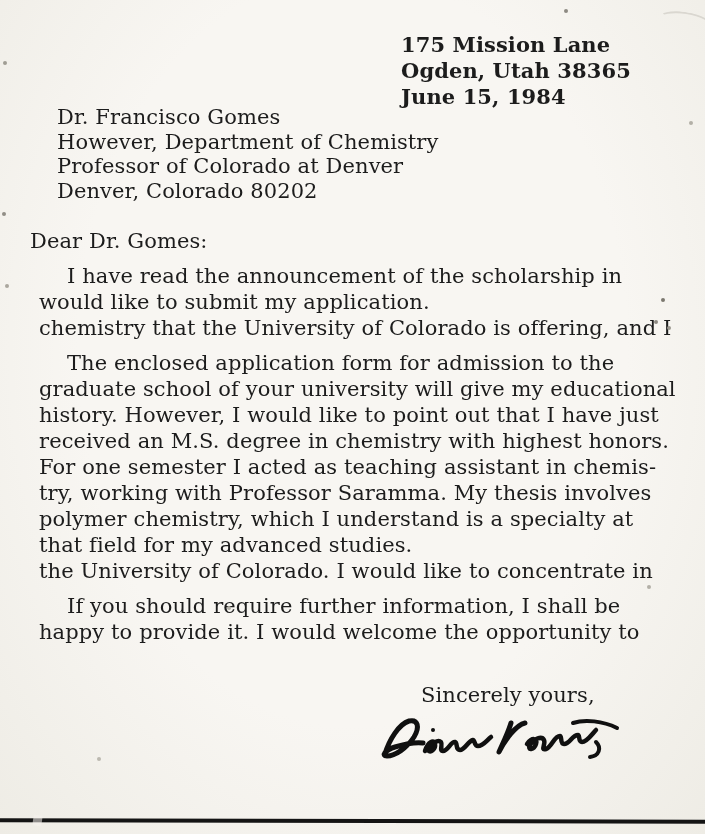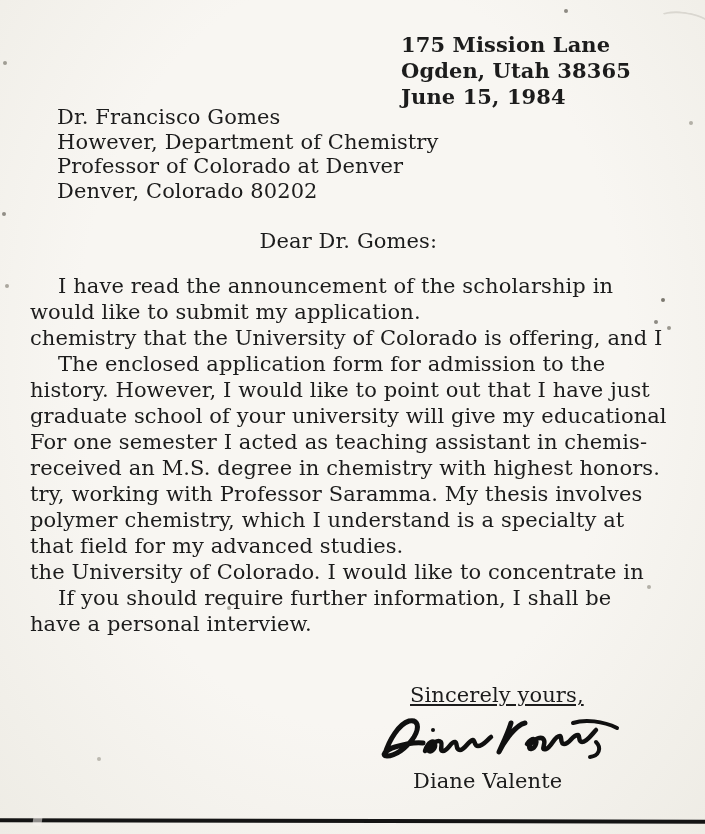--- a/index.html
+++ b/index.html
@@ -9,24 +9,24 @@
     background-image:radial-gradient(ellipse at 50% 42%, #f8f6f2 55%, #eeece5 100%);
     font-family:"DejaVu Serif", serif;
     color:var(--ink-color,#1c1c1c);
     overflow:hidden;
   }
   .line{white-space:pre;font-size:21px;line-height:26px;height:26px;letter-spacing:.1px;}
   .sender{position:absolute;left:401px;top:32px;font-weight:bold;}
   .recipient{position:absolute;left:33px;top:105px;margin-left:24px;}
   .recipient .line{line-height:24.5px;height:24.5px;}
   .letter-body{position:absolute;left:30px;top:228px;}
-  .salutation{margin:0 0 19px 0;text-align:center;}
-  .para{margin:0;}
+  .salutation{margin:0 0 5px 0;}
+  .para{margin:9px;}
   .indent{padding-left:28px;}
-  .closing{position:absolute;left:410px;top:682px;text-decoration:underline;}
+  .closing{position:absolute;left:421px;top:682px;}
   .typed-name{position:absolute;left:413px;top:768px;}
   .signature{position:absolute;left:372px;top:710px;width:256px;height:64px;}
   .signature path{fill:none;stroke:#101010;stroke-linecap:round;stroke-linejoin:round;}
   .scan-line{
     position:absolute;left:-2px;top:819px;width:710px;height:4px;
     background:var(--scan-bar-color,#141414);
     border-radius:2px;transform:rotate(0.12deg);
   }
   .scan-line-notch{
     position:absolute;left:33px;top:815px;width:9px;height:11px;
@@ -74,48 +74,47 @@
   <div class="letter-body">
     <div class="line salutation">Dear Dr. Gomes:</div>
     <div>
         <div class="para">
           <div class="line indent">I have read the announcement of the scholarship in</div>
           <div class="line">would like to submit my application.</div>
           <div class="line">chemistry that the University of Colorado is offering, and I</div>
         </div>
         <div class="para">
           <div class="line indent">The enclosed application form for admission to the</div>
+          <div class="line">graduate school of your university will give my educational</div>
           <div class="line">history. However, I would like to point out that I have just</div>
-          <div class="line">graduate school of your university will give my educational</div>
+          <div class="line">received an M.S. degree in chemistry with highest honors.</div>
           <div class="line">For one semester I acted as teaching assistant in chemis-</div>
-          <div class="line">received an M.S. degree in chemistry with highest honors.</div>
           <div class="line">try, working with Professor Saramma. My thesis involves</div>
           <div class="line">polymer chemistry, which I understand is a specialty at</div>
           <div class="line">that field for my advanced studies.</div>
           <div class="line">the University of Colorado. I would like to concentrate in</div>
         </div>
         <div class="para">
           <div class="line indent">If you should require further information, I shall be</div>
-          <div class="line">have a personal interview.</div>
+          <div class="line">happy to provide it. I would welcome the opportunity to</div>
         </div>
       </div>
   </div>
 
   <div class="line closing">Sincerely yours,</div>
 
   <svg class="signature" viewBox="0 0 250 64" aria-label="handwritten signature">
     <path d="M10,44 C14,30 24,14 34,11 C43,9 45,17 39,27 C32,38 20,46 12,46 C6,46 10,40 20,37 C30,34 40,32 48,33" stroke-width="5"></path>
     <path d="M50,41 C53,32 59,29 60,34 C61,39 55,44 53,40 C57,33 63,29 66,32 C68,35 64,41 68,41 C73,41 76,31 80,32 C83,33 80,40 85,40 C90,40 93,31 98,30 C100,30 99,36 103,36 C108,36 112,30 116,27" stroke-width="4.5"></path>
     <circle cx="58" cy="20" r="2" fill="#101010" stroke="none"></circle>
     <path d="M136,13 C133,23 128,33 124,42 C130,30 141,15 150,13" stroke-width="5"></path>
     <path d="M152,34 C157,27 163,28 161,34 C159,40 152,41 155,35 C159,28 167,26 169,30 C171,34 165,41 171,39 C177,37 179,26 185,26 C187,26 185,34 189,34 C195,34 197,25 203,25 C205,25 203,32 207,32 C212,32 217,24 221,20" stroke-width="4.5"></path>
     <path d="M198,13 C210,9 228,11 242,18" stroke-width="4"></path>
     <path d="M221,32 C227,38 224,46 215,47" stroke-width="4"></path>
   </svg>
 
-  <div class="line typed-name">Diane Valente</div>
 
   <div class="smudge-top-right"></div>
   <div class="specks"></div>
   <div class="scan-line"></div>
   <div class="scan-line-notch"></div>
 
 </div>
 
 </body></html>

